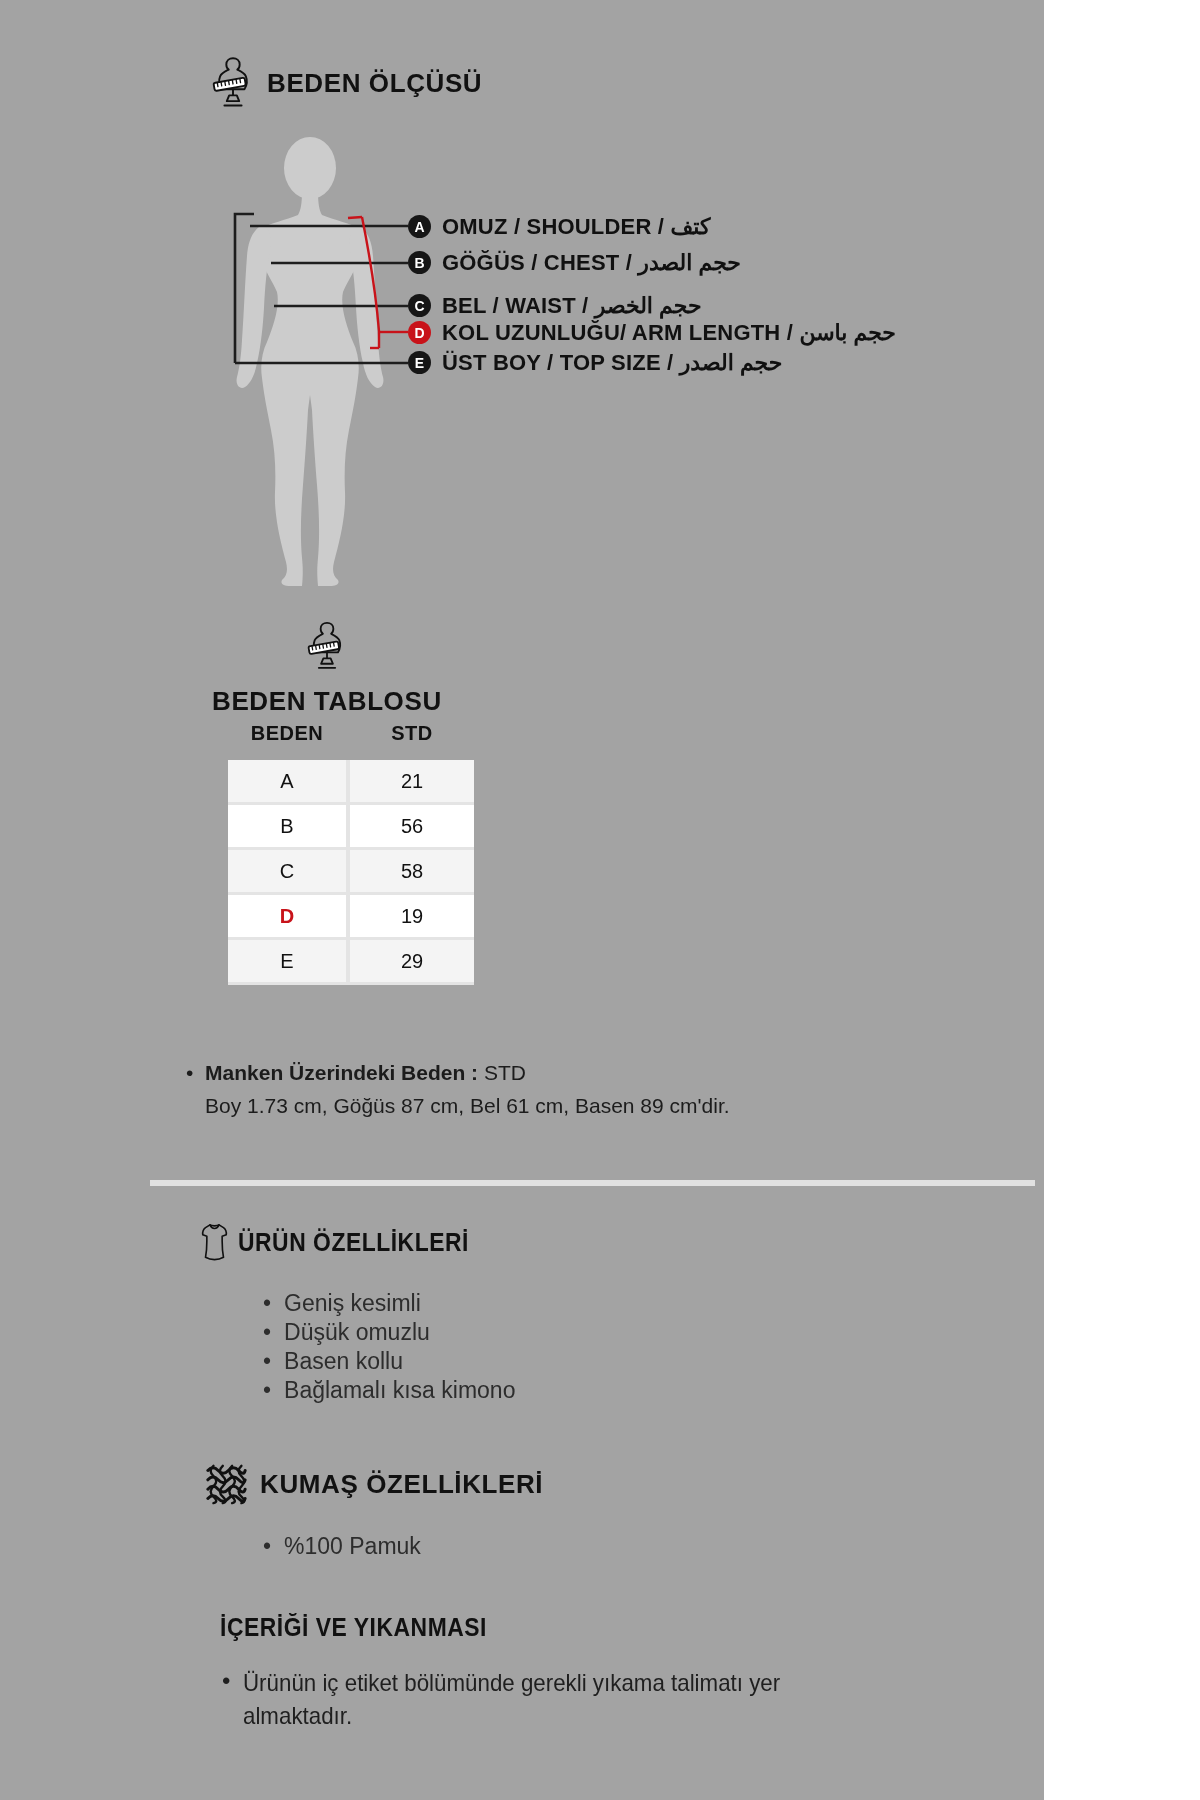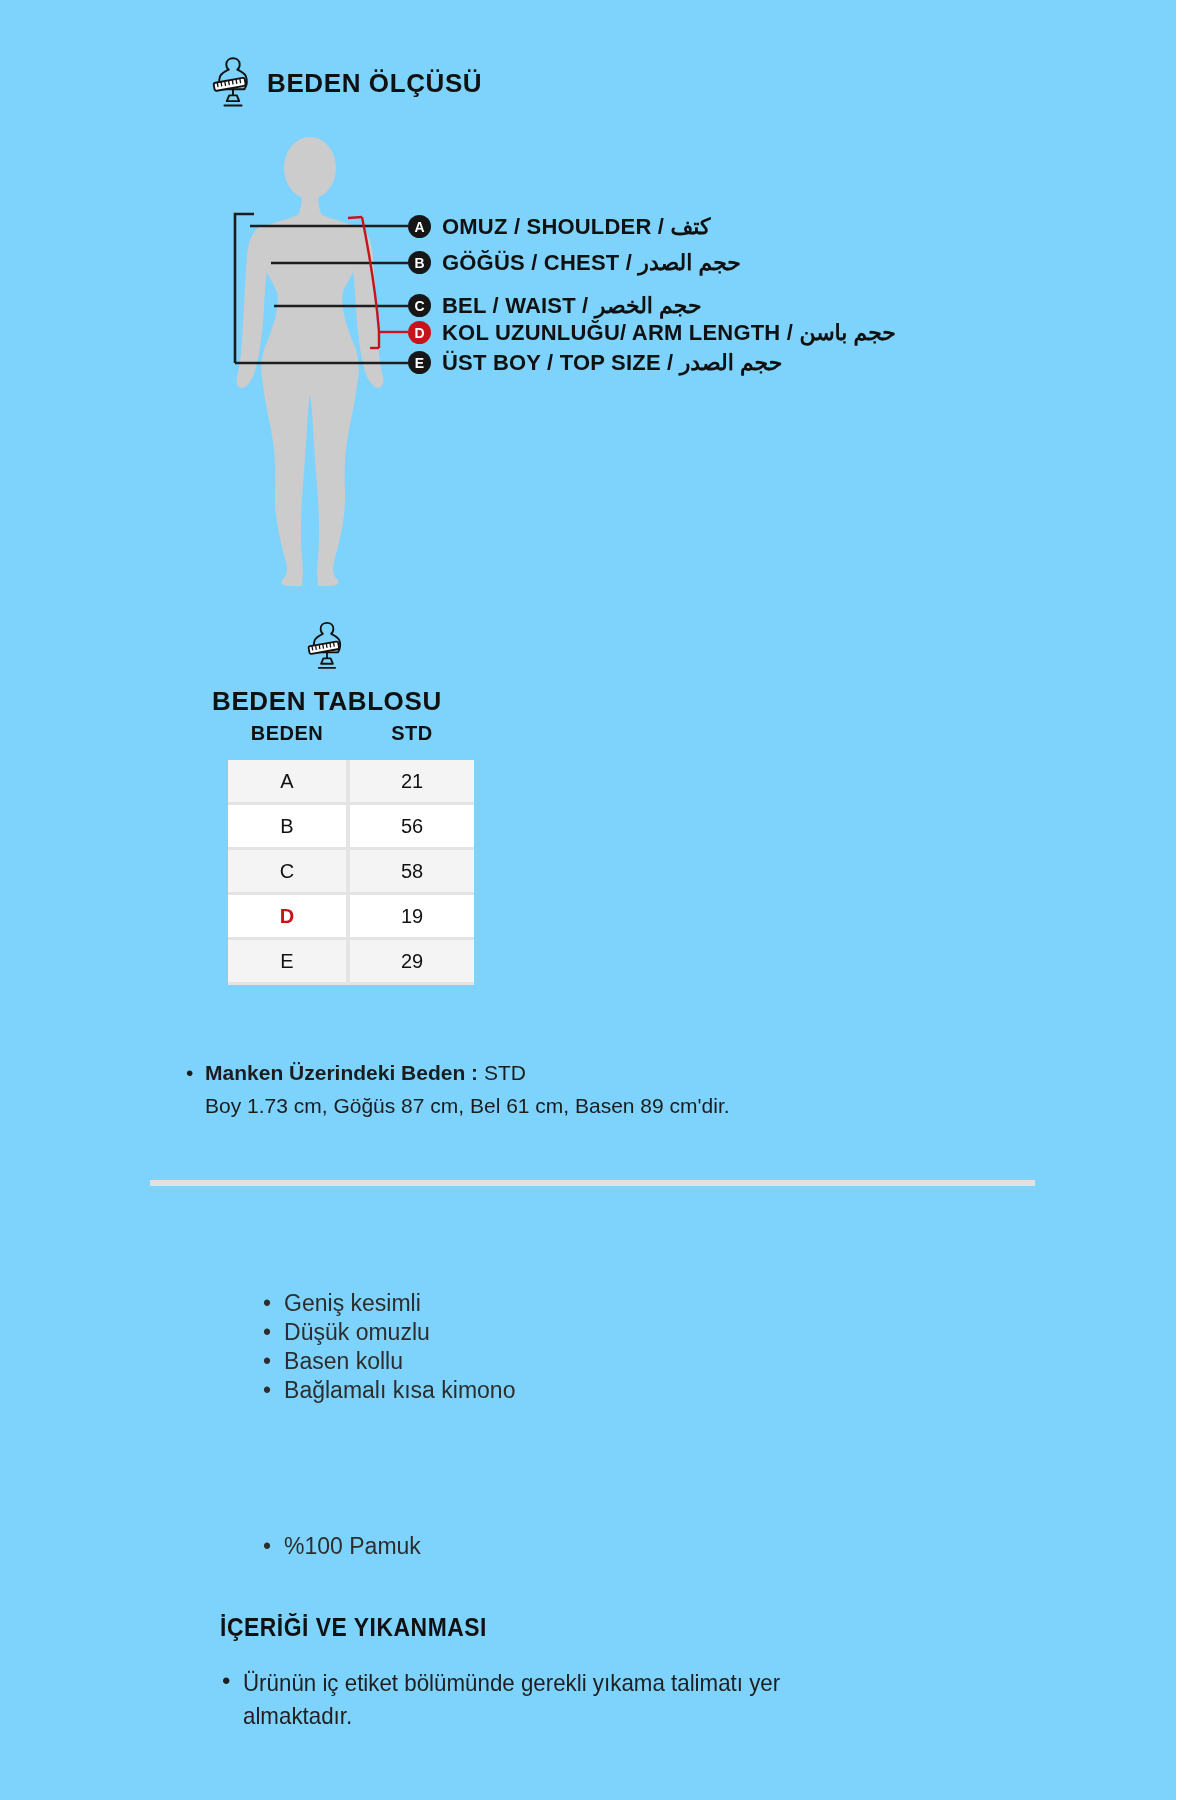--- a/index.html
+++ b/index.html
@@ -1,16 +1,16 @@
 <!DOCTYPE html>
 <html lang="tr"><head>
 <meta charset="utf-8">
 <style>
   html,body{margin:0;padding:0;background:#fff;}
-  .page{position:relative;width:1176px;height:1800px;background:#7dd3fc;overflow:hidden;
+  .page{position:relative;width:1044px;height:1800px;background:#a3a3a3;overflow:hidden;
         font-family:"Liberation Sans", sans-serif;color:#111;}
 
   
   .sec-head{position:absolute;display:flex;align-items:center;gap:13px;}
   .sec-head .t{font-size:26px;font-weight:700;letter-spacing:.6px;white-space:nowrap;}
   .cond{display:inline-block;transform:scaleX(.88);transform-origin:0 50%;}
 
   
   #diagram{position:absolute;left:150px;top:120px;width:900px;height:520px;}
   #diagram svg{position:absolute;left:0;top:0;}
@@ -176,39 +176,59 @@
   <div id="model-info">
     <div class="l1">•&nbsp;
       <b>Manken Üzerindeki Beden :</b>
       <span>STD</span>
     </div>
     <div class="l2">Boy 1.73 cm, Göğüs 87 cm, Bel 61 cm, Basen 89 cm'dir.</div>
   </div>
 
   <div id="divider"></div>
 
+  <div class="sec-head" style="left:201px;top:1222px;gap:10px;">
+    <svg class="icon" width="27" height="40" viewBox="0 0 30 42" fill="none" stroke="#111" stroke-width="1.8" stroke-linecap="round" stroke-linejoin="round">
+      <path d="M10,2 C11,4.5 13,6 15,6 C17,6 19,4.5 20,2 L25,5 C27,6.5 28.5,9.5 28,13 L23.5,14.5 L23.5,20 C23.5,27 24,33 25,38 C19,41.5 11,41.5 5,38 C6,33 6.5,27 6.5,20 L6.5,14.5 L2,13 C1.5,9.5 3,6.5 5,5 Z"></path>
+      <path d="M10,2 C12,3.4 18,3.4 20,2"></path>
+    </svg>
+    <span class="t cond">ÜRÜN ÖZELLİKLERİ</span>
+  </div>
   <div class="blist" id="urun-list" style="left:263px;top:1289px;">
     <div class="bitem">
         <span class="bdot">•</span>
         <span>Geniş kesimli</span>
       </div>
     <div class="bitem">
         <span class="bdot">•</span>
         <span>Düşük omuzlu</span>
       </div>
     <div class="bitem">
         <span class="bdot">•</span>
         <span>Basen kollu</span>
       </div>
     <div class="bitem">
         <span class="bdot">•</span>
         <span>Bağlamalı kısa kimono</span>
       </div>
   </div>
 
+  <div class="sec-head" style="left:206px;top:1462px;">
+    <svg class="icon" width="41" height="45" viewBox="0 0 44 46" fill="none" stroke="#111" stroke-width="3.2" stroke-linecap="round">
+      <path d="M2,8 q5.5,-6 11,0 t11,0 t11,0 t7,0"></path>
+      <path d="M2,18 q5.5,-6 11,0 t11,0 t11,0 t7,0"></path>
+      <path d="M2,28 q5.5,-6 11,0 t11,0 t11,0 t7,0"></path>
+      <path d="M2,38 q5.5,-6 11,0 t11,0 t11,0 t7,0"></path>
+      <path d="M8,3 q-6,5.5 0,11 t0,11 t0,11 t0,7" stroke-width="2.6"></path>
+      <path d="M18,3 q-6,5.5 0,11 t0,11 t0,11 t0,7" stroke-width="2.6"></path>
+      <path d="M28,3 q-6,5.5 0,11 t0,11 t0,11 t0,7" stroke-width="2.6"></path>
+      <path d="M38,3 q-6,5.5 0,11 t0,11 t0,11 t0,7" stroke-width="2.6"></path>
+    </svg>
+    <span class="t">KUMAŞ ÖZELLİKLERİ</span>
+  </div>
   <div class="blist" id="kumas-list" style="left:263px;top:1532px;">
     <div class="bitem">
         <span class="bdot">•</span>
         <span>%100 Pamuk</span>
       </div>
   </div>
 
   <div class="sec-head" style="left:220px;top:1612px;">
     <span class="t cond">İÇERİĞİ VE YIKANMASI</span>
   </div>

